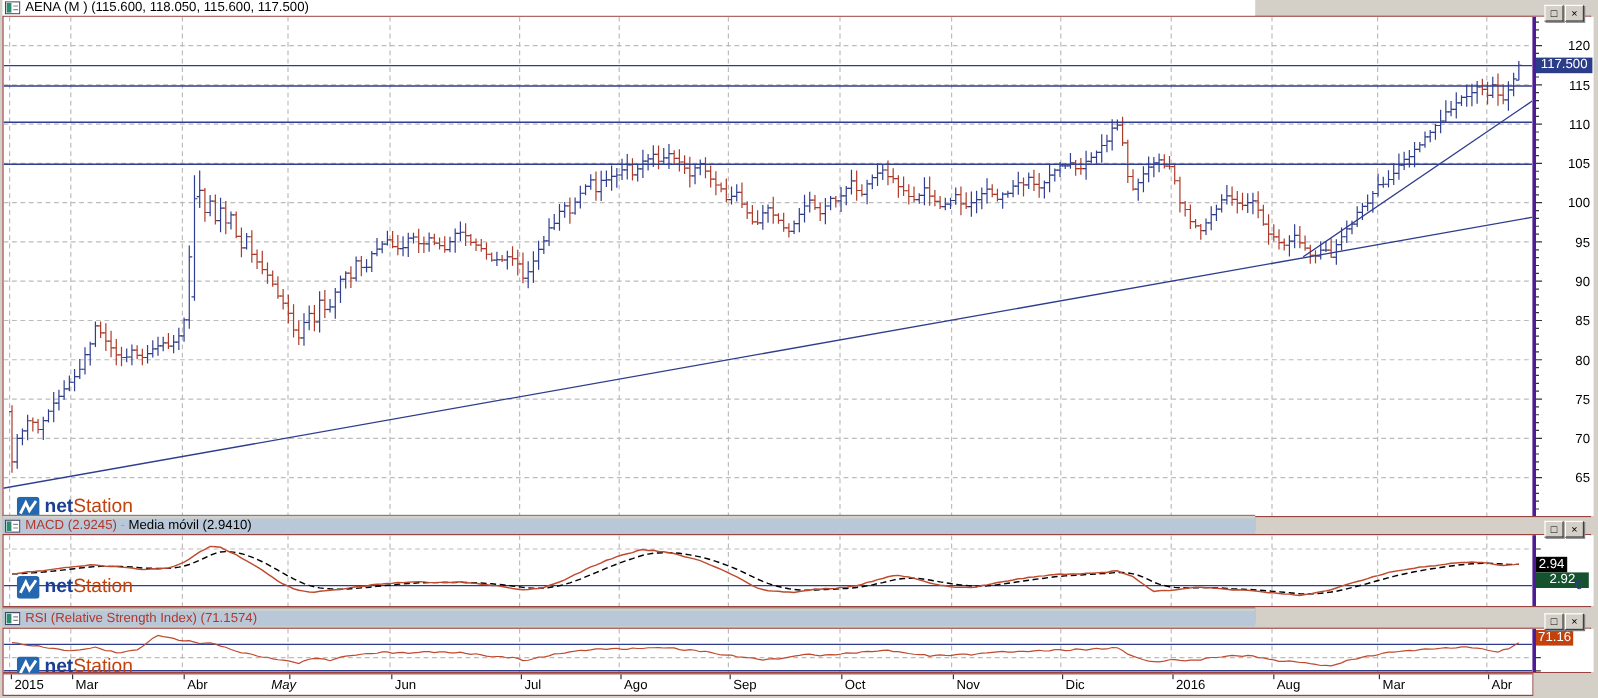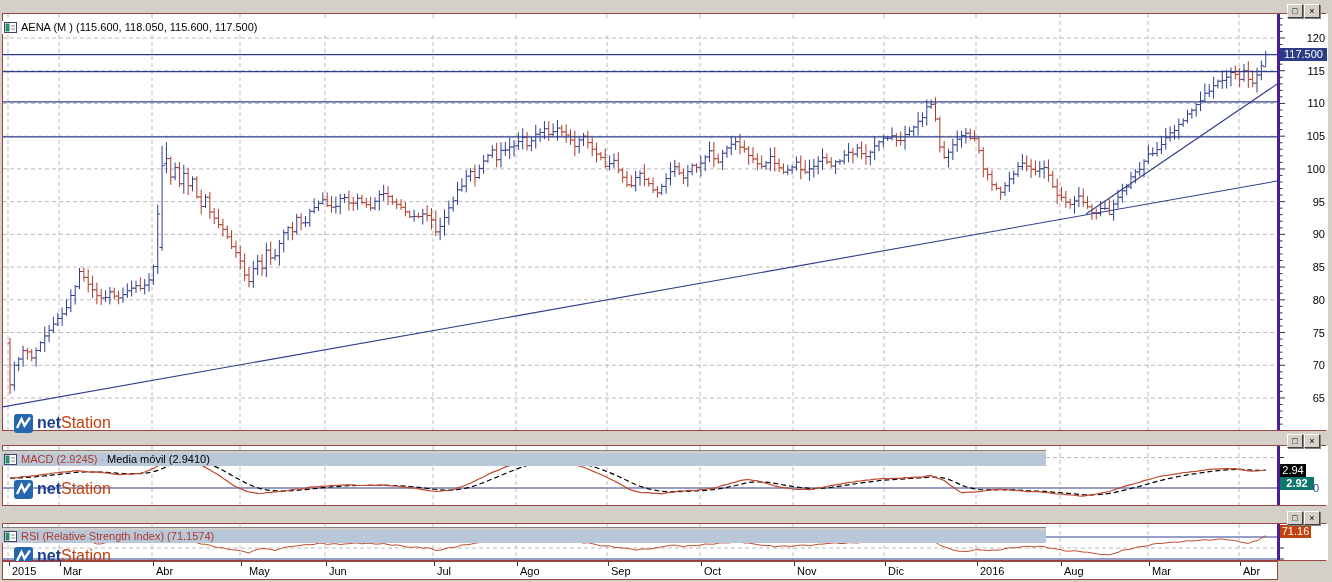--- a/index.html
+++ b/index.html
@@ -1,35 +1,35 @@
 <!DOCTYPE html>
 <html><head>
 <meta charset="utf-8">
 <style>
   html,body{margin:0;padding:0;}
   body{width:1332px;height:582px;background:#d4d0c8;position:relative;overflow:hidden;
        font-family:"Liberation Sans",sans-serif;-webkit-font-smoothing:none;}
-  .titlebar{position:absolute;left:2px;width:1044px;height:13px;font-size:11px;line-height:13px;z-index:2;margin-top:21px;}
+  .titlebar{position:absolute;left:2px;width:1044px;height:13px;font-size:11px;line-height:13px;z-index:2;}
   .titlebar .tbicon{position:absolute;left:2px;top:1px;}
   .titlebar .tbtext{position:absolute;left:19px;top:0;white-space:nowrap;}
   #titlebar-main{top:0;background:#ffffff;color:#000;}
   #titlebar-macd{top:432px;background:#b9c8d9;box-shadow:0 -2px 0 #d4d0c8,0 -3px 0 #808080;}
   #titlebar-rsi{top:509px;background:#b9c8d9;box-shadow:0 -2px 0 #d4d0c8,0 -3px 0 #808080;}
   .red-title{color:#b2372a;}
   .sep{color:#9aa4b4;padding:0 3px;}
   .panel-frame{position:absolute;left:2px;width:1324px;border:1px solid #9a4343;background:#fff;box-sizing:border-box;z-index:1;}
   #frame-main{top:13px;height:418px;}
   #frame-macd{top:445px;height:61px;}
   #frame-rsi{top:523px;height:38px;}
   .plot-svg{position:absolute;left:0;top:0;display:block;}
   .axis-strip{position:absolute;left:1274px;top:0;bottom:0;width:48px;border-left:3px solid #4c1d95;background:#fff;}
   .price-box{position:absolute;left:0;width:47px;height:13px;font-size:11px;line-height:13px;color:#fff;text-align:center;}
   #price-label-box{top:34px;background:#2b3c88;}
   #macd-signal-box{top:18px;width:26px;background:#000;}
-  #macd-value-box{top:31px;width:34px;background:#0f766e;font-weight:bold;}
+  #macd-value-box{top:31px;width:44px;background:#14532d;}
   #macd-zero-label{position:absolute;left:33px;top:36px;font-size:11px;color:#2e3d8d;}
   #rsi-value-box{top:1px;width:31px;background:#c2410c;}
   .winbtn{position:absolute;width:16px;height:14px;background:#d4d0c8;border:1px solid #404040;
           border-top-color:#fff;border-left-color:#fff;box-shadow:1px 1px 0 #808080;
           font-size:9px;line-height:12px;text-align:center;color:#000;z-index:6;padding:0;}
   .logo{position:absolute;display:flex;white-space:nowrap;z-index:3;margin-top:20px;}
   .logo-net{font-weight:bold;color:#1c3f92;font-size:16px;margin-left:4px;}
   .logo-station{color:#c2410c;font-size:16px;}
   #time-axis{position:absolute;left:2px;top:561px;width:1276px;height:19px;background:#fff;
              border:1px solid #9a4343;box-sizing:border-box;z-index:1;}
@@ -1162,21 +1162,21 @@
 </div>
 
 <div id="time-axis">
     <div class="ttick" style="left: 6px;"></div>
     <span class="tlabel" style="left: 9px;">2015</span>
     <div class="ttick" style="left: 57px;"></div>
     <span class="tlabel" style="left: 60px;">Mar</span>
     <div class="ttick" style="left: 150px;"></div>
     <span class="tlabel" style="left: 153px;">Abr</span>
     <div class="ttick" style="left: 238px;"></div>
-    <span class="tlabel" style="left: 246px;">May</span>
+    <span class="tlabel" style="left: 223px; font-style: italic;">May</span>
     <div class="ttick" style="left: 323px;"></div>
     <span class="tlabel" style="left: 326px;">Jun</span>
     <div class="ttick" style="left: 431px;"></div>
     <span class="tlabel" style="left: 434px;">Jul</span>
     <div class="ttick" style="left: 514px;"></div>
     <span class="tlabel" style="left: 517px;">Ago</span>
     <div class="ttick" style="left: 605px;"></div>
     <span class="tlabel" style="left: 608px;">Sep</span>
     <div class="ttick" style="left: 698px;"></div>
     <span class="tlabel" style="left: 701px;">Oct</span>

